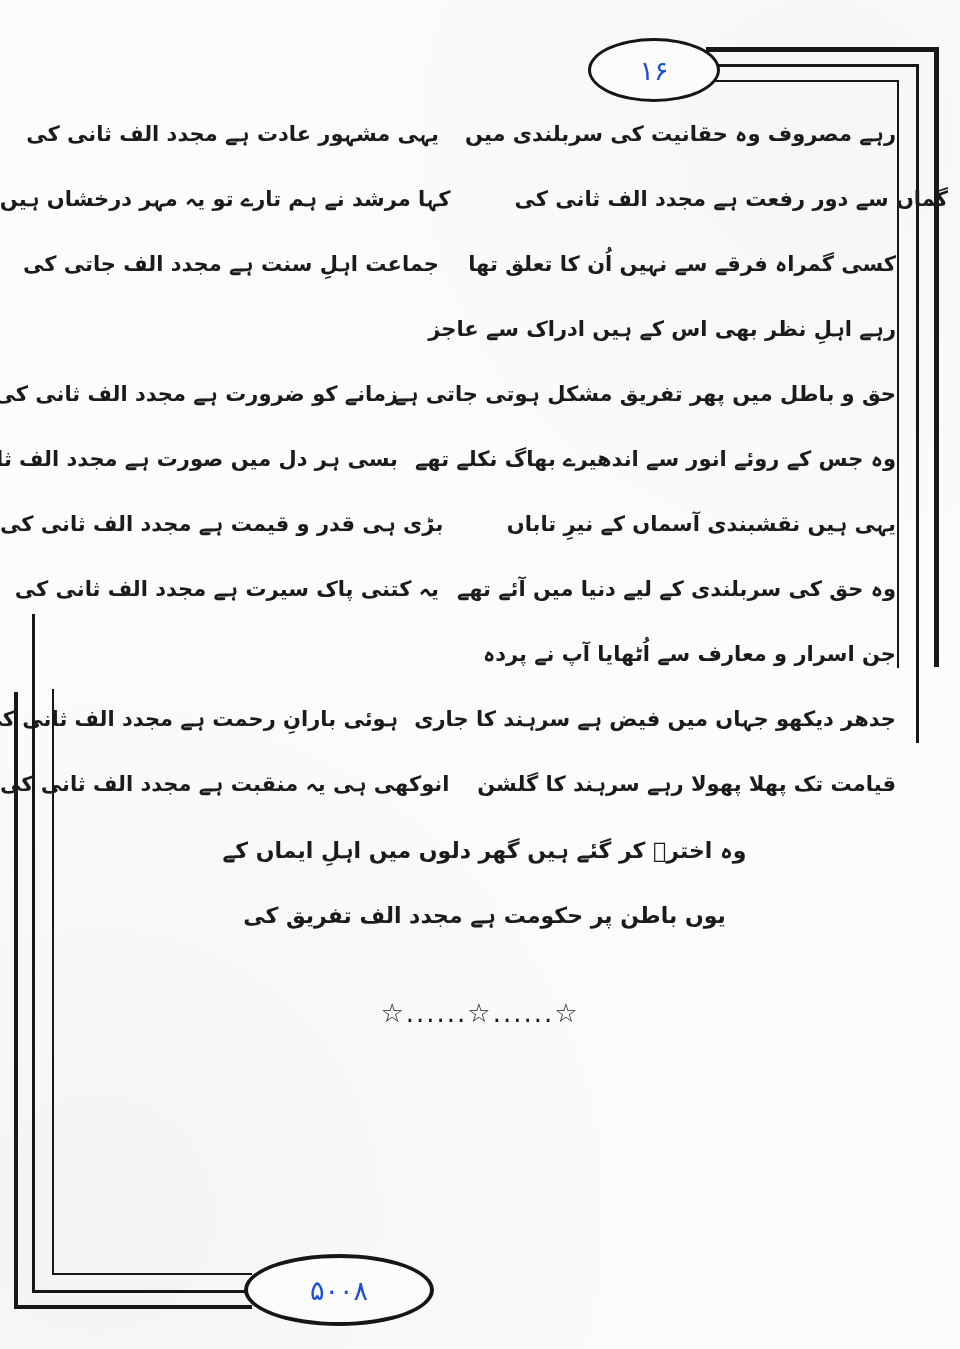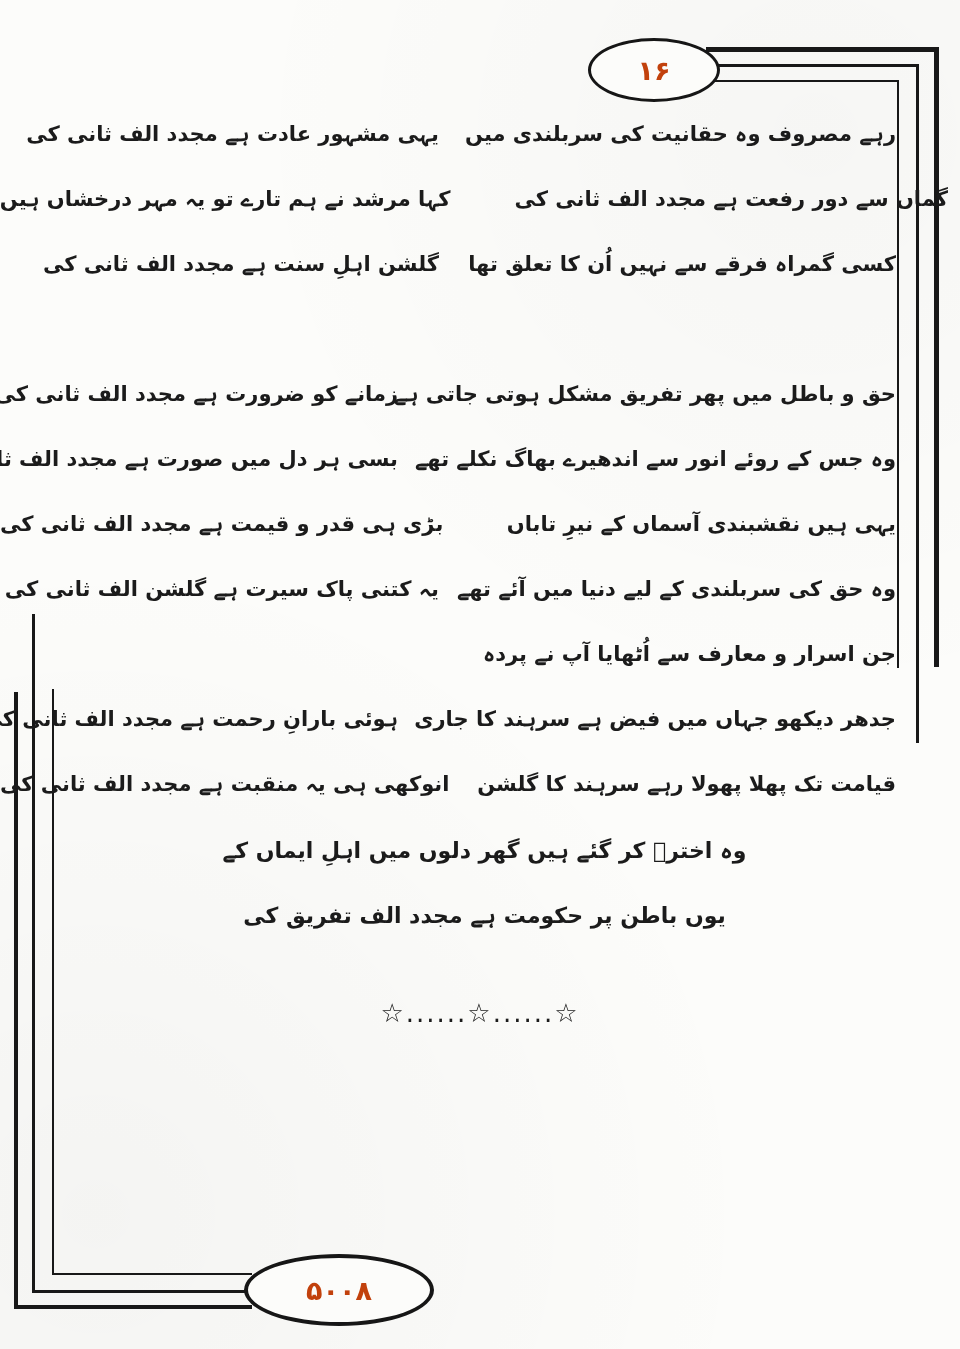--- a/index.html
+++ b/index.html
@@ -26,21 +26,21 @@
   .vl1{top:692px;left:14px;width:4px;height:617px;}
   .vl2{top:614px;left:32px;width:3px;height:679px;}
   .vl3{top:689px;left:52px;width:2px;height:586px;}
   .hb1{top:1305px;left:14px;width:238px;height:4px;}
   .hb2{top:1290px;left:32px;width:220px;height:3px;}
   .hb3{top:1273px;left:52px;width:200px;height:2px;}
   
   .oval{
     position:absolute;display:flex;align-items:center;justify-content:center;
     border-radius:50%;background:#fcfcfa;z-index:3;
-    font-weight:bold;color:#c2410c;letter-spacing:3px;
+    font-weight:normal;color:#1d4ed8;letter-spacing:3px;
   }
   .page-oval{left:588px;top:38px;width:126px;height:58px;border:3px solid #161616;font-size:27px;}
   .footer-oval{left:244px;top:1254px;width:182px;height:64px;border:4px solid #161616;font-size:27px;text-align:right;}
   
   .verses{position:absolute;top:102px;left:0;right:0;}
   .couplet{display:flex;height:65px;align-items:center;}
   .misra{
     width:50%;white-space:nowrap;
     font-size:21px;font-weight:bold;line-height:1.2;
   }
@@ -83,39 +83,40 @@
     <div class="couplet">
       <div class="misra first">رہے مصروف وہ حقانیت کی سربلندی میں</div>
       <div class="misra second">یہی مشہور عادت ہے مجدد الف ثانی کی</div>
     </div>
     <div class="couplet">
       <div class="misra second">گماں سے دور رفعت ہے مجدد الف ثانی کی</div>
       <div class="misra first">کہا مرشد نے ہم تارے تو یہ مہر درخشاں ہیں</div>
     </div>
     <div class="couplet">
       <div class="misra first">کسی گمراہ فرقے سے نہیں اُن کا تعلق تھا</div>
-      <div class="misra second">گلشن اہلِ سنت ہے مجدد الف ثانی کی</div>
+      <div class="misra second">جماعت اہلِ سنت ہے مجدد الف جاتی کی</div>
     </div>
     <div class="couplet">
+      <div class="misra first">رہے اہلِ نظر بھی اس کے ہیں ادراک سے عاجز</div>
     </div>
     <div class="couplet">
       <div class="misra first">حق و باطل میں پھر تفریق مشکل ہوتی جاتی ہے</div>
       <div class="misra second">زمانے کو ضرورت ہے مجدد الف ثانی کی</div>
     </div>
     <div class="couplet">
       <div class="misra first">وہ جس کے روئے انور سے اندھیرے بھاگ نکلے تھے</div>
       <div class="misra second">بسی ہر دل میں صورت ہے مجدد الف ثانی کی</div>
     </div>
     <div class="couplet">
       <div class="misra first">یہی ہیں نقشبندی آسماں کے نیرِ تاباں</div>
       <div class="misra second">بڑی ہی قدر و قیمت ہے مجدد الف ثانی کی</div>
     </div>
     <div class="couplet">
       <div class="misra first">وہ حق کی سربلندی کے لیے دنیا میں آئے تھے</div>
-      <div class="misra second">یہ کتنی پاک سیرت ہے گلشن الف ثانی کی</div>
+      <div class="misra second">یہ کتنی پاک سیرت ہے مجدد الف ثانی کی</div>
     </div>
     <div class="couplet">
       <div class="misra first">جن اسرار و معارف سے اُٹھایا آپ نے پردہ</div>
     </div>
     <div class="couplet">
       <div class="misra first">جدھر دیکھو جہاں میں فیض ہے سرہند کا جاری</div>
       <div class="misra second">ہوئی بارانِ رحمت ہے مجدد الف ثانی کی</div>
     </div>
     <div class="couplet">
       <div class="misra first">قیامت تک پھلا پھولا رہے سرہند کا گلشن</div>

